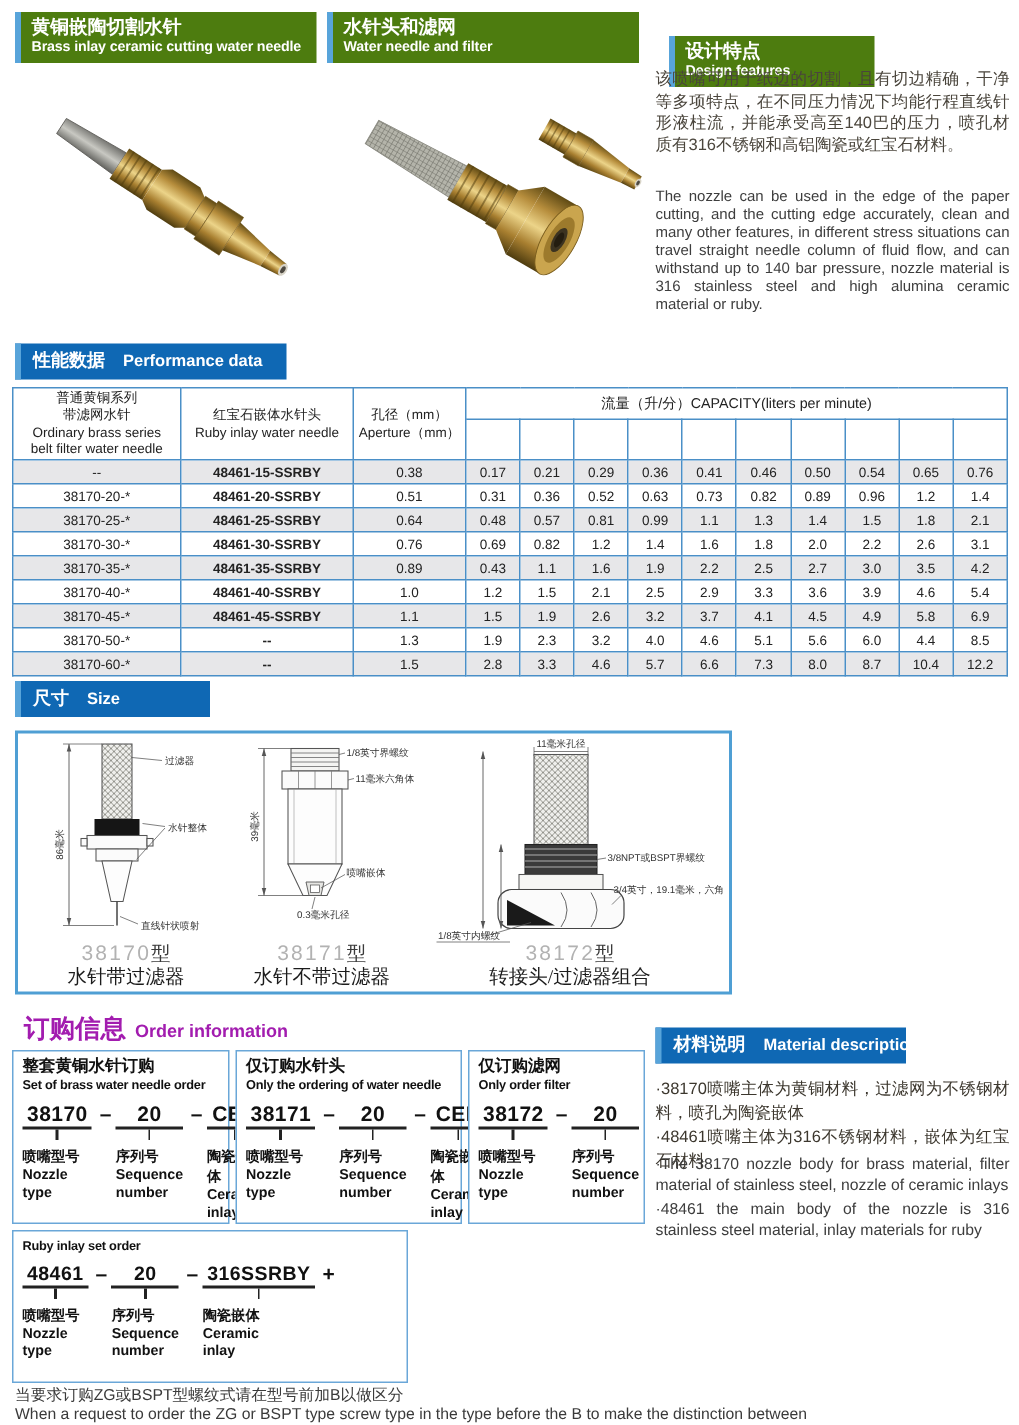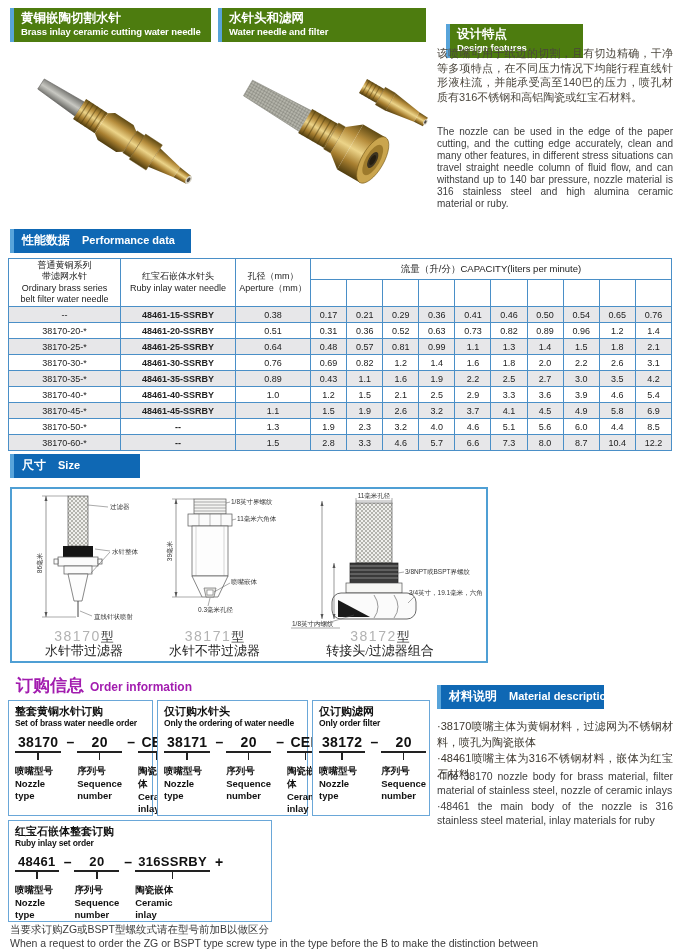--- a/index.html
+++ b/index.html
@@ -592,21 +592,20 @@
   </div>
 <div class="mat-en-wrap">
     <div class="mat-en">·The 38170 nozzle body for brass material, filter material of stainless steel, nozzle of ceramic inlays</div>
     <div class="mat-en">·48461 the main body of the nozzle is 316 stainless steel material, inlay materials for ruby</div>
   </div>
 
 <div class="foot-zh">当要求订购ZG或BSPT型螺纹式请在型号前加B以做区分</div>
 <div class="foot-en">When a request to order the ZG or BSPT type screw type in the type before the B to make the distinction between</div>
 
 <div class="obox obox4">
-    <div class="obox-tzh">红宝石嵌体整套订购</div>
     <div class="obox-ten">Ruby inlay set order</div>
     <div class="code-row">
       <div class="code-seg">
         <span class="code">48461</span>
         <span class="tick"></span>
         <span class="lzh">喷嘴型号</span>
         <span class="len">Nozzle
 type</span>
       </div>
       <span class="sep">–</span>

